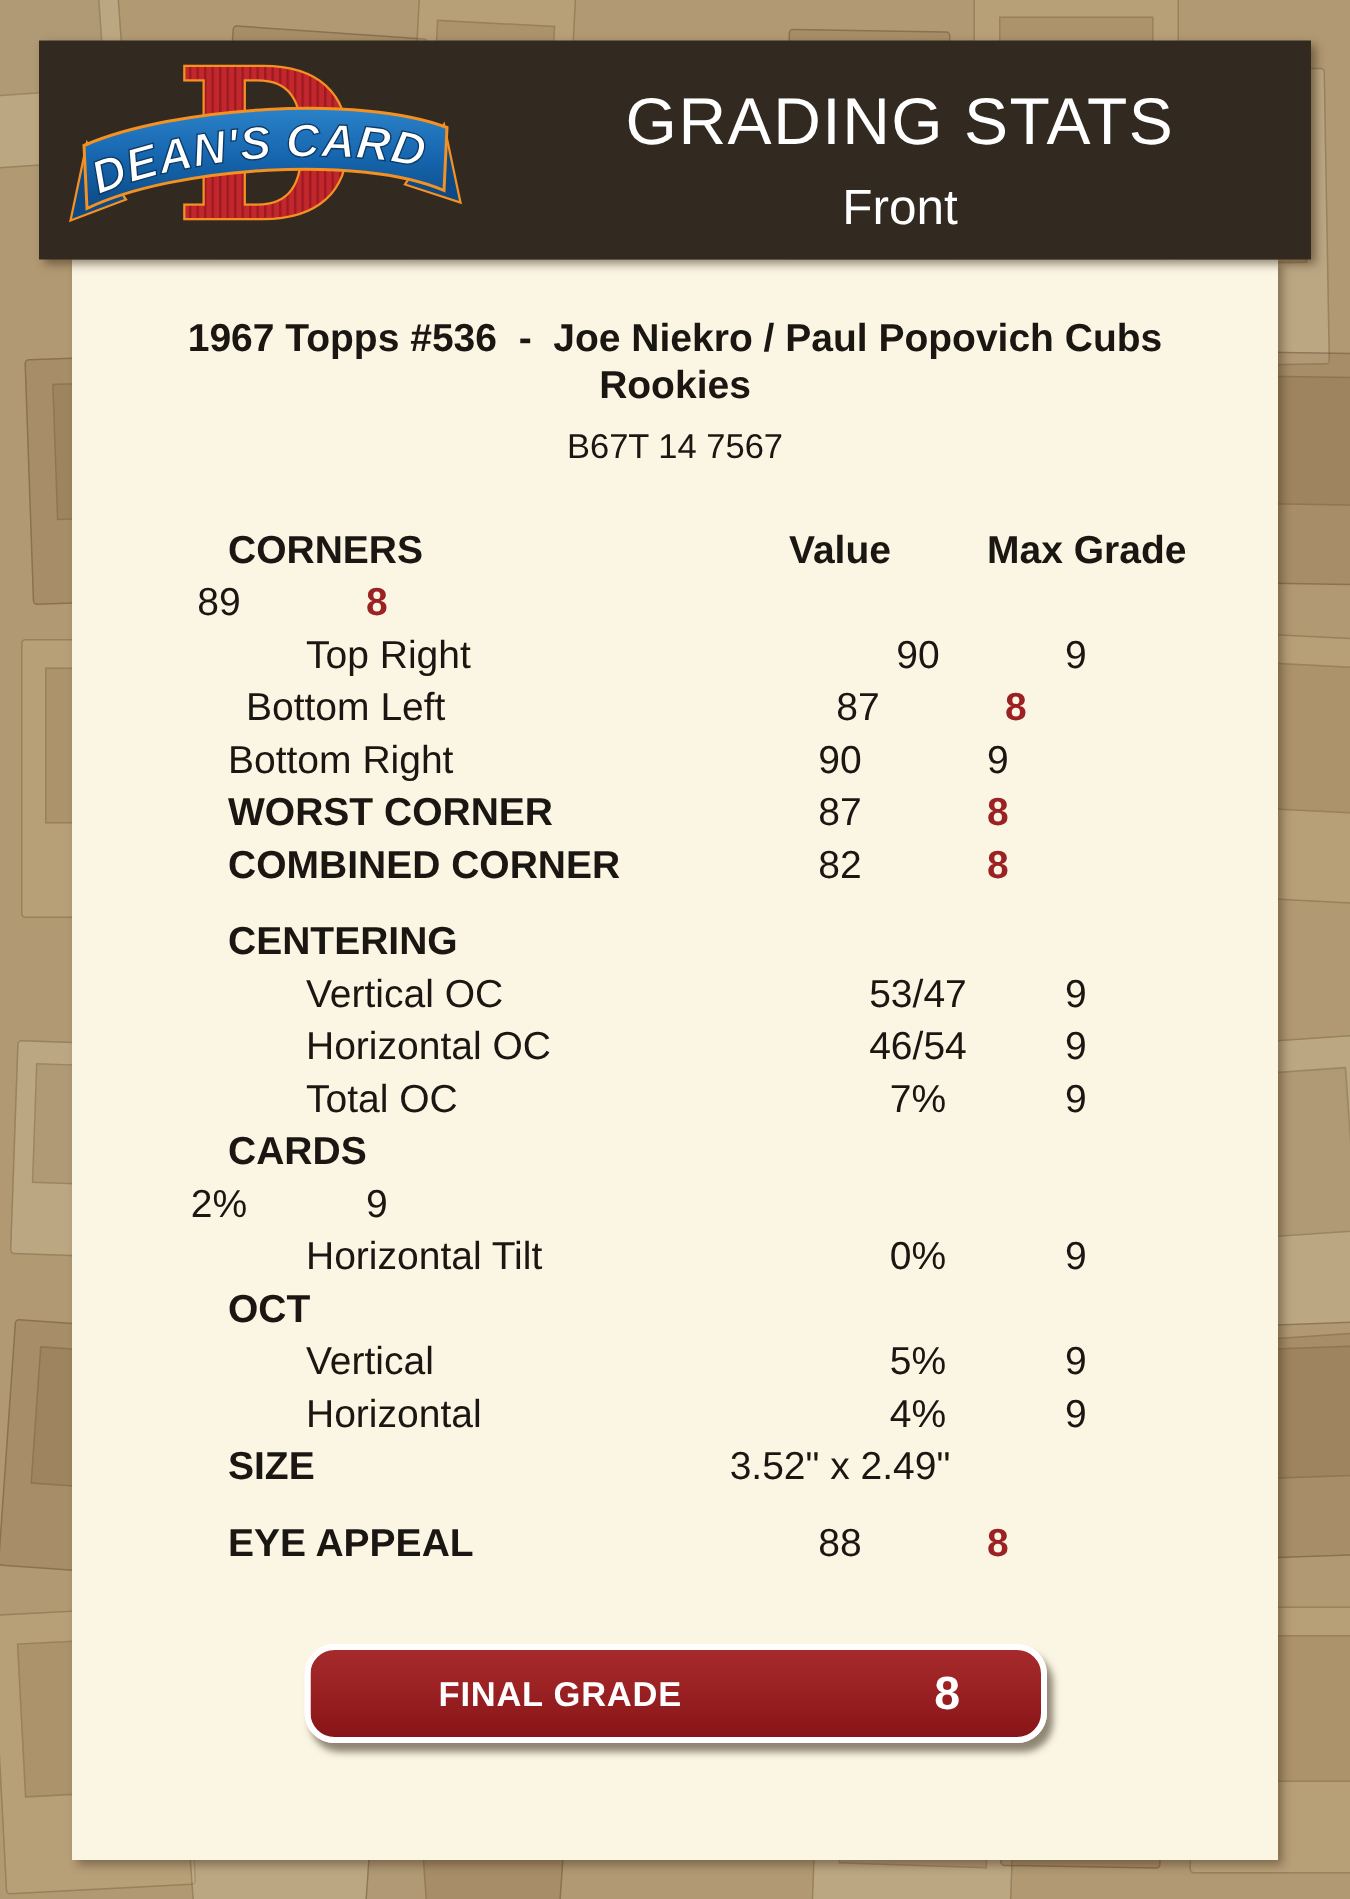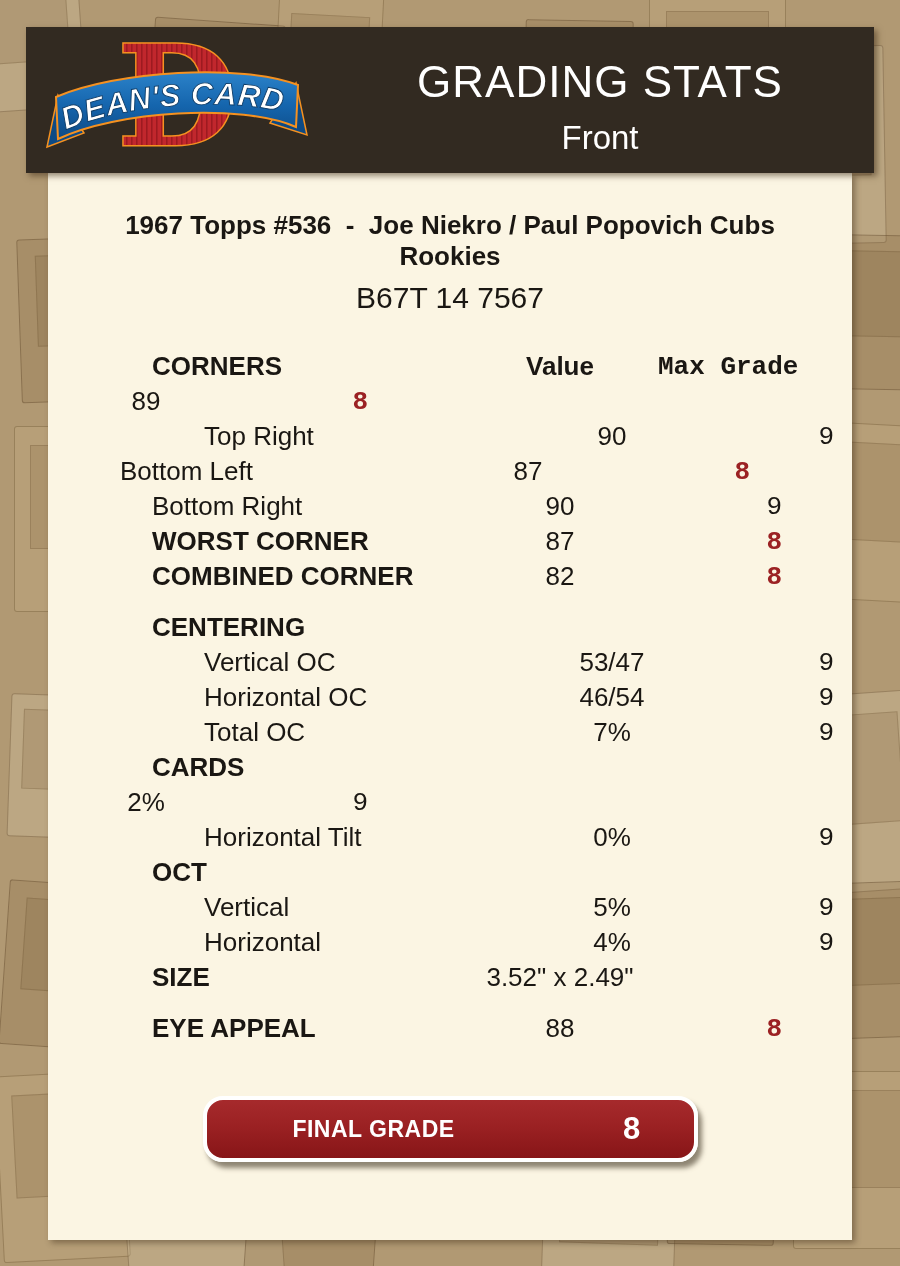--- a/index.html
+++ b/index.html
@@ -35,28 +35,28 @@
   .report{
     position:absolute;left:48px;top:173px;width:804px;height:1067px;
     background:#fbf5e3;z-index:1;box-shadow:3px 3px 6px rgba(60,42,22,.45);
     color:#1a1713;
   }
   .card-title{
     padding-top:37px;text-align:center;font-weight:bold;font-size:26px;
     line-height:31px;
   }
   .card-title div{white-space:pre;}
-  .serial{margin-top:11px;text-align:center;font-size:30px;line-height:29px;}
+  .serial{margin-top:11px;text-align:center;font-size:23px;line-height:29px;}
   
   .stats{margin-top:37px;}
   .trow{display:flex;height:35px;align-items:center;font-size:26px;}
   .trow.gap{margin-top:16px;}
   .c-label{width:310px;padding-left:104px;white-space:nowrap;}
   .c-val{width:196px;text-align:center;white-space:nowrap;}
-  .c-max{width:124px;text-align:right;white-space:nowrap;font-family:Liberation Mono, monospace;}
+  .c-max{width:124px;text-align:left;white-space:nowrap;}
   .b{font-weight:bold;}
   .red{color:#9b2123;font-weight:bold;}
   
   .pill{
     position:relative;width:495px;height:66px;margin:50px auto 0;
     box-sizing:border-box;border:4px solid #ffffff;border-radius:20px;
     background:linear-gradient(180deg,#a62a2c 0%,#9b2123 45%,#871517 100%);
     box-shadow:4px 6px 5px rgba(115,105,88,.8);
   }
   .pill-label{
@@ -247,21 +247,21 @@
       <div class="trow">
         <div class="c-val">89</div>
         <div class="c-max red">8</div>
       </div>
       <div class="trow">
         <div class="c-label" style="padding-left: 156px;">Top Right</div>
         <div class="c-val">90</div>
         <div class="c-max">9</div>
       </div>
       <div class="trow">
-        <div class="c-label" style="padding-left: 72px;">Bottom Left</div>
+        <div class="c-label" style="padding-left: 116px;">Bottom Left</div>
         <div class="c-val">87</div>
         <div class="c-max red">8</div>
       </div>
       <div class="trow">
         <div class="c-label" style="">Bottom Right</div>
         <div class="c-val">90</div>
         <div class="c-max">9</div>
       </div>
       <div class="trow">
         <div class="c-label b">WORST CORNER</div>

